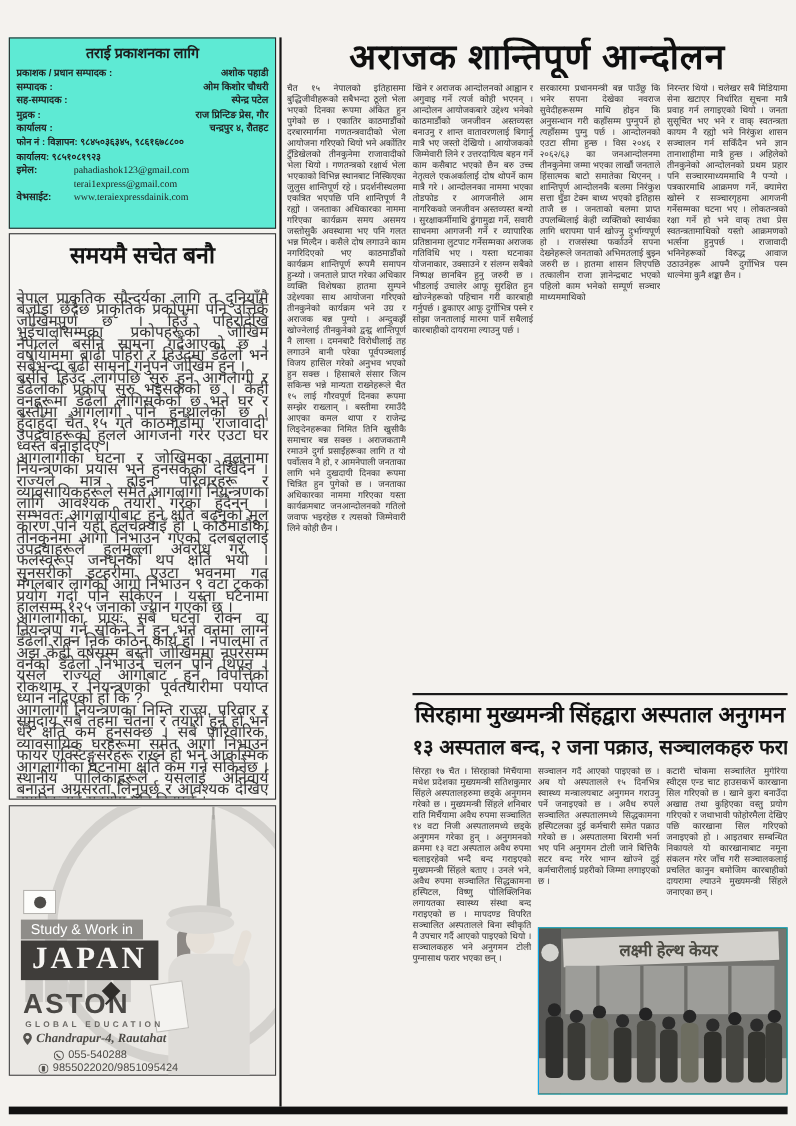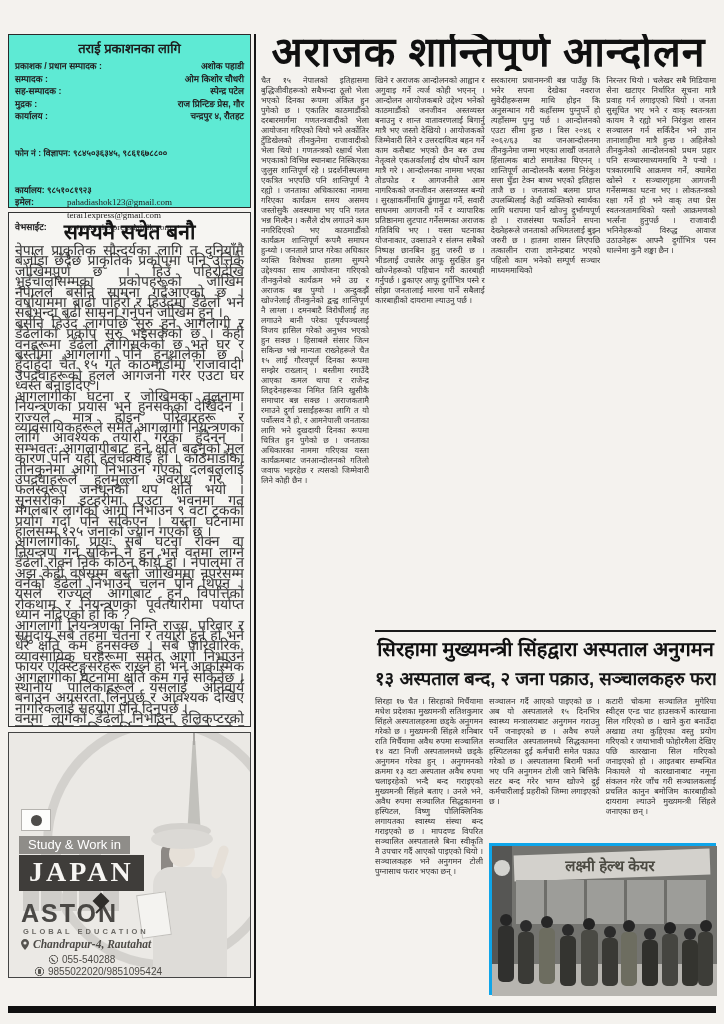--- a/index.html
+++ b/index.html
@@ -11,30 +11,30 @@
   .topbar { position:absolute; left:8px; top:12px; width:708px; height:19px; background:#1c1c1c; color:#fff; display:flex; align-items:center; }
   .topbar-date { padding-left:10px; font-size:8.5px; font-weight:bold; letter-spacing:.2px; }
   .masthead-box { position:absolute; left:50%; top:-2px; transform:translateX(-50%); border:1.6px solid #fff; border-radius:10px; background:#1c1c1c; padding:2px 12px 3px; font-size:13px; font-weight:bold; white-space:nowrap; }
   .topbar-page { position:absolute; right:12px; top:1px; font-size:14px; font-weight:bold; }
 
   
   .left-strip { position:absolute; left:8px; top:34px; width:243px; }
   .pub-box { border:1.5px solid #2a2a2a; background:#5eead4; height:174px; padding:4px 6px; }
   .pub-title { text-align:center; font-size:13px; font-weight:bold; color:#1d1d1d; margin-bottom:3px; }
   .pub-row { display:flex; justify-content:space-between; font-size:8.8px; font-weight:bold; color:#222; line-height:12.6px; }
-  .pub-line { font-size:8.6px; font-weight:bold; color:#222; line-height:12.6px;margin-top:24px; }
+  .pub-line { font-size:8.6px; font-weight:bold; color:#222; line-height:12.6px; }
   .pub-mail { display:flex; font-size:9px; color:#222; line-height:12.4px; }
   .pub-mail .lbl { font-weight:bold; width:52px; flex:none; }
   .pub-mail .val { font-family:"Liberation Serif", serif; }
 
   .edit-label-box { margin-top:5px; border:1.4px solid #333; height:26px; background:#f7f6f3; display:flex; align-items:center; justify-content:center; gap:12px; }
   .edit-label { font-size:16px; font-weight:bold; color:#b2b0ac; text-shadow:0 0 1px #8f8d89; letter-spacing:1px; }
 
   .edit-box { margin-top:4px; border:1.4px solid #333; height:515px; background:#f6f5f2; padding:3px 6px; overflow:hidden; }
-  .edit-headline { text-align:center; font-size:21px; font-weight:bold; color:#141414; margin:1px 0 0; }
+  .edit-headline { text-align:center; font-size:21px; font-weight:bold; color:#141414; margin:1px 0 20px; }
   .edit-body { font-size:14px; line-height:10.4px; text-align:justify; color:#343434; white-space:pre-line; }
 
   
   .ad { margin-top:5px; border:1.4px solid #444; height:246px; background:#ebe9e5; position:relative; overflow:hidden; }
   .ad-circle { position:absolute; left:34px; top:-14px; width:240px; height:250px; border:9px solid #c0beba; border-radius:50%; opacity:.55; }
   .ad-sky1 { position:absolute; background:#cfcdc9; }
   .ad-tower { position:absolute; left:178px; top:8px; width:14px; height:96px; background:#b8b6b2; clip-path:polygon(40% 0,60% 0,100% 100%,0 100%); opacity:.8; }
   .ad-tower-tip { position:absolute; left:184px; top:-6px; width:2px; height:18px; background:#aaa8a4; }
   .girl-hat { position:absolute; left:142px; top:96px; width:62px; height:20px; background:#dbd9d5; border-radius:50%; box-shadow:0 -8px 0 -2px #d3d1cd; }
   .girl-face { position:absolute; left:160px; top:108px; width:26px; height:26px; background:#e6e0d8; border-radius:50%; }
@@ -53,38 +53,38 @@
   .ad-contact { position:absolute; left:12px; font-size:10px; color:#4c4a46; display:flex; align-items:center; gap:4px; }
   .ad-address { top:205px; font-style:italic; font-weight:bold; font-size:11.5px; font-family:"Liberation Serif", serif; }
   .ad-phone { top:221px; left:40px; }
   .ad-mobile { top:233px; left:26px; }
 
   
   .vrule { position:absolute; left:254px; top:34px; width:2px; height:972px; background:#161616; }
 
   
   .main { position:absolute; left:261px; top:34px; width:455px; }
-  .main-headline { font-size:41px; line-height:37px; font-weight:bold; color:#101010; text-align:center; letter-spacing:1px; white-space:nowrap; overflow:hidden; }
+  .main-headline { font-size:32px; line-height:37px; font-weight:bold; color:#101010; text-align:center; letter-spacing:1px; white-space:nowrap; overflow:hidden; }
   .cols-wrap { display:flex; gap:6px; margin-top:5px; }
   .news-col { font-size:8px; line-height:10px; text-align:justify; color:#323232; overflow:hidden; word-break:break-word; }
   .colA { width:108px; height:925px; flex:none; }
   .sub-right { width:341px; flex:none; }
   .cols234 { display:flex; gap:6px; height:549px; }
   .cols234 .news-col { flex:1; height:100%; }
 
   .rule2 { border-top:2px solid #1a1a1a; margin-top:5px; }
   .h2 { font-size:20px; font-weight:bold; color:#101010; text-align:center; margin-top:3px; white-space:nowrap; overflow:hidden; }
   .h3 { font-size:18.5px; font-weight:bold; color:#161616; text-align:center; margin-top:3px; white-space:nowrap; overflow:hidden; }
 
   .cols2-wrap { display:flex; gap:6px; margin-top:7px; }
   .colB { width:108px; height:300px; flex:none; }
   .sub-right2 { width:227px; flex:none; }
   .colsCD { display:flex; gap:6px; height:141px; }
   .colsCD .news-col { flex:1; height:100%; }
-  .photo-frame { margin-top:5px; width:227px; height:152px; border:3px solid #0ea5e9; background:#4d7c0f; }
+  .photo-frame { margin-top:5px; width:227px; height:152px; border:1px solid #0ea5e9; background:#4d7c0f; }
 
   
   .bottom-bar { position:absolute; left:8px; top:1006px; width:708px; height:7px; background:#111; }
 
   svg { display:block; }
 </style>
 </head>
 <body>
 
 <div class="page">

